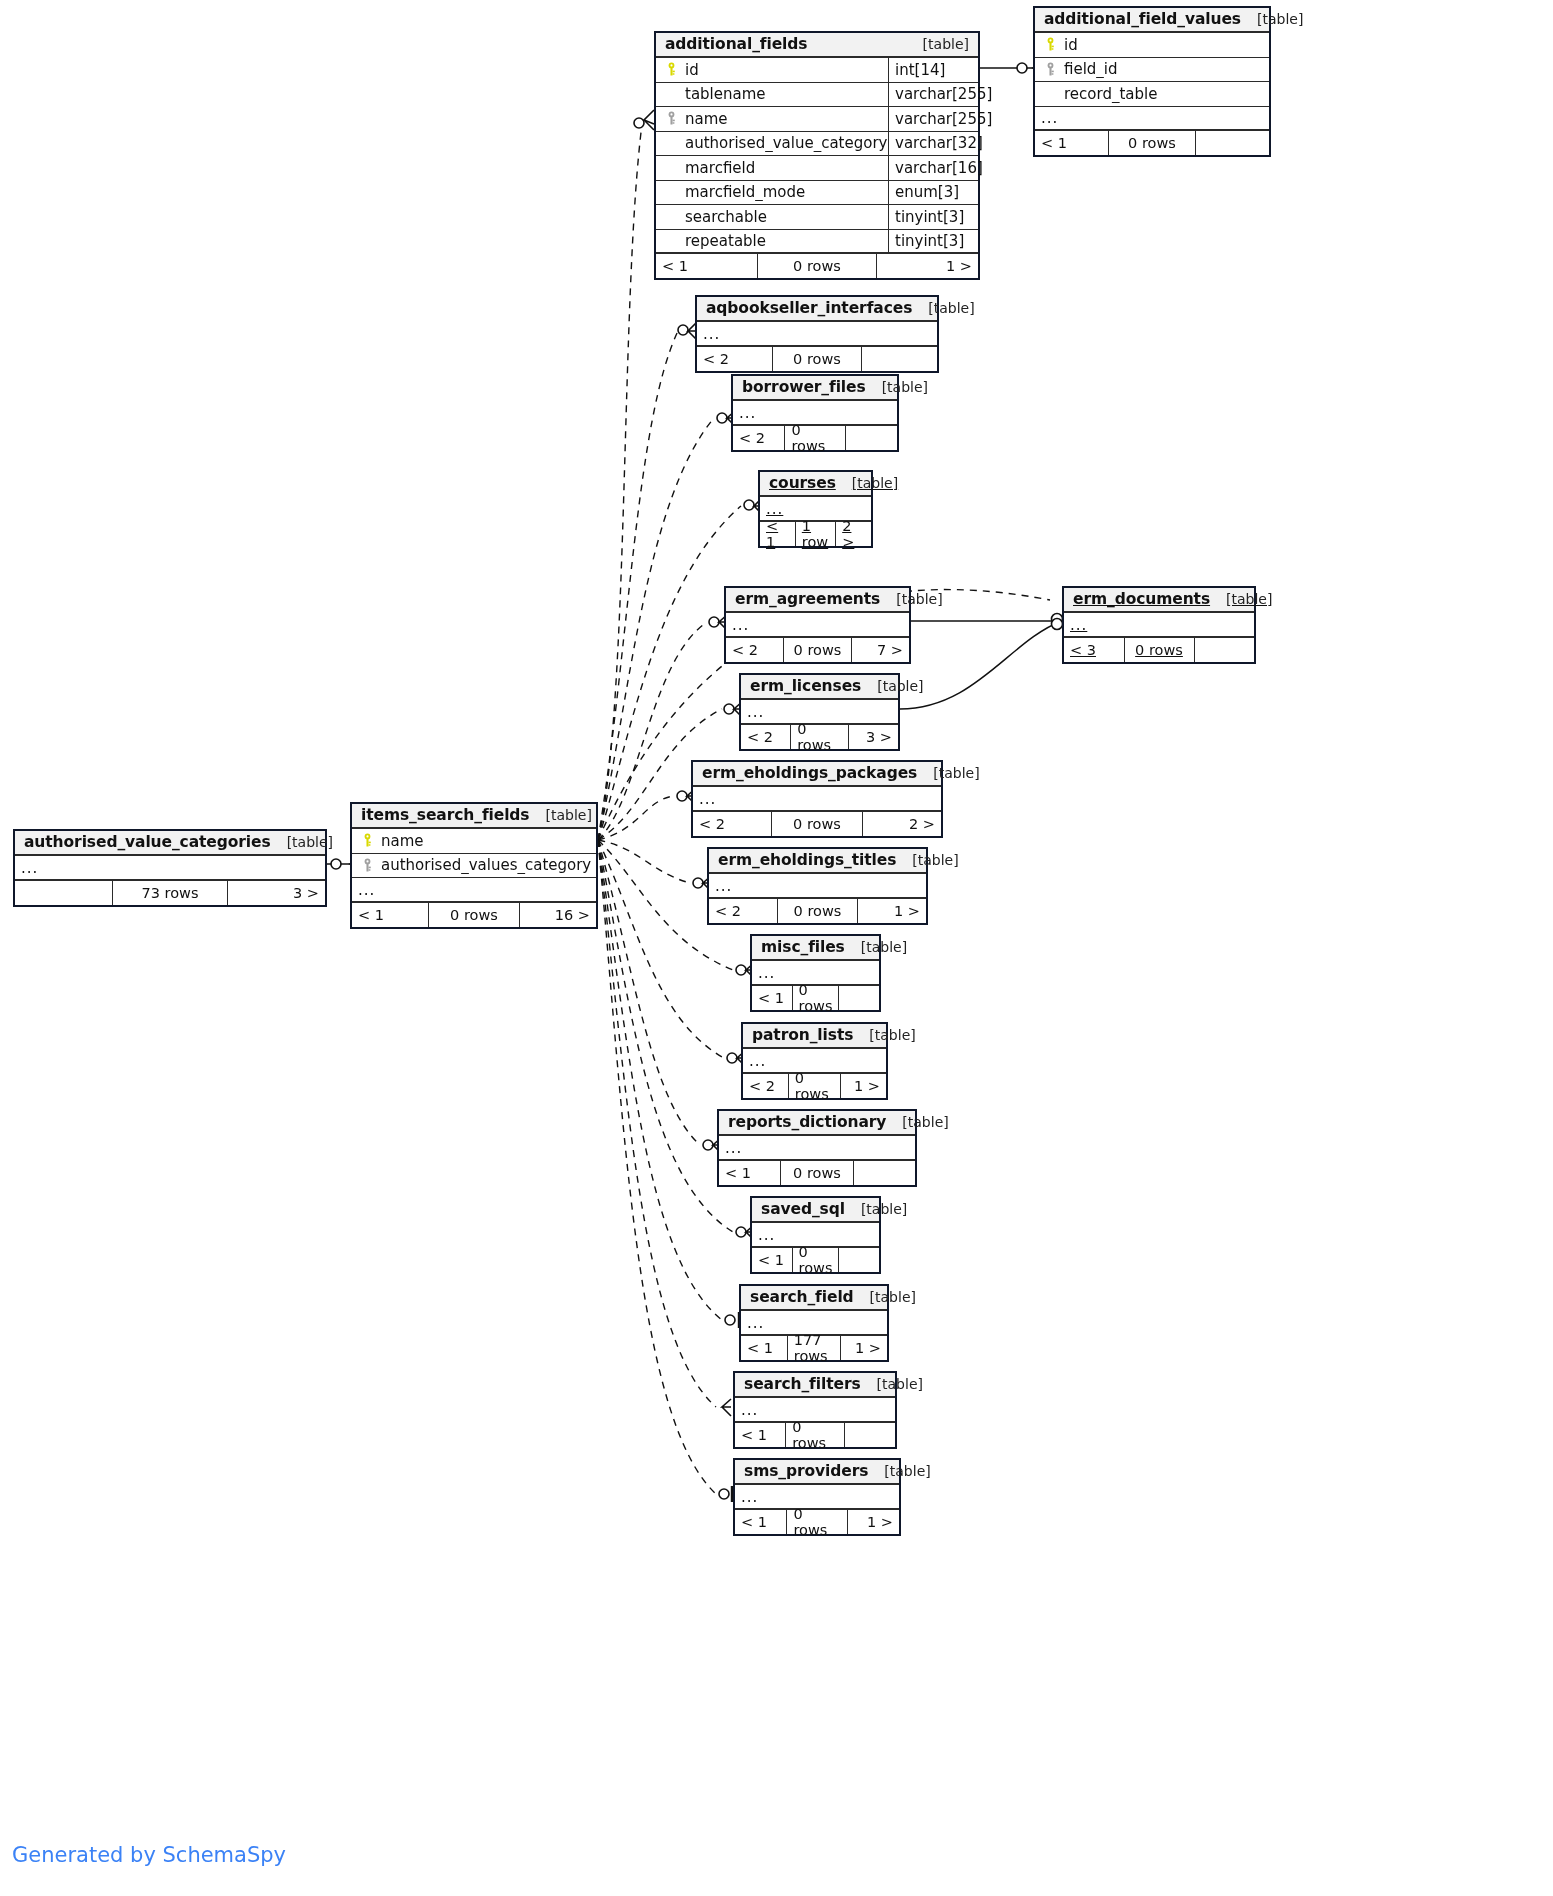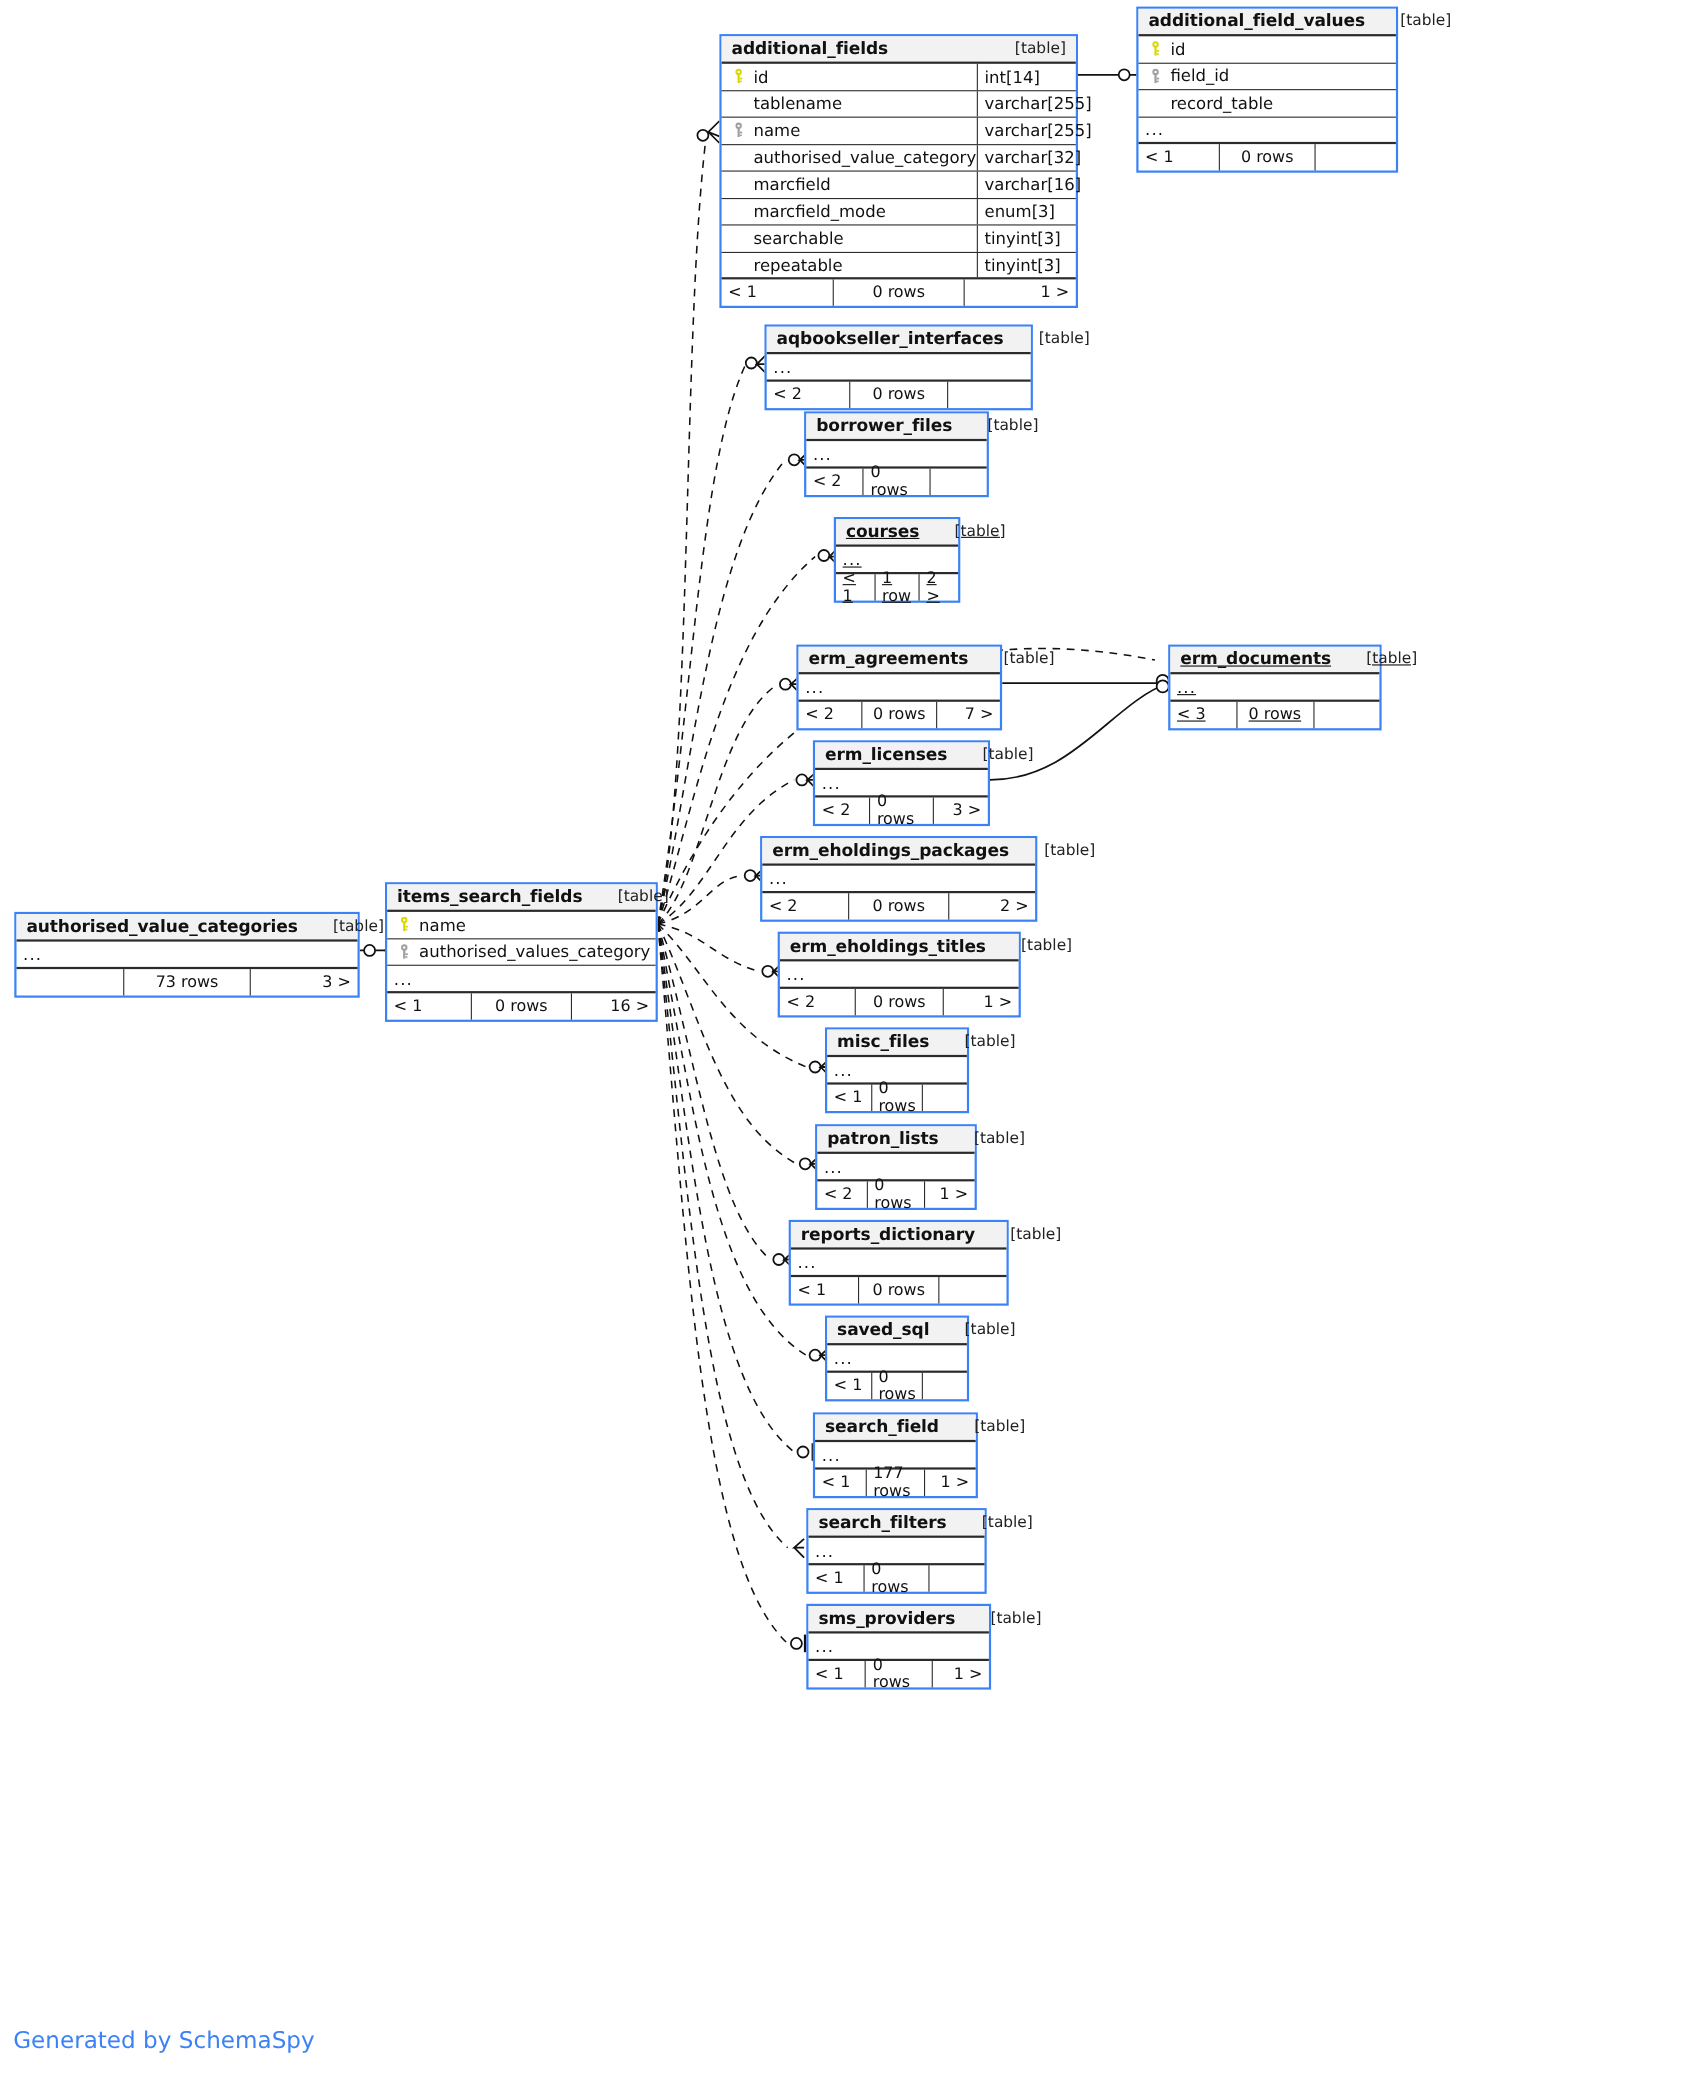--- a/index.html
+++ b/index.html
@@ -23,21 +23,21 @@
   }
   #edges {
     position: absolute;
     left: 0; top: 0;
     width: 1553px;
     height: 1896px;
     pointer-events: none;
   }
   .tbl {
     position: absolute;
-    border: 2px solid #3b82f6;
+    border: 2px solid #0f172a;
     background: #ffffff;
     box-sizing: border-box;
     font-size: 15px;
     color: #111;
   }
   .tbl .hdr {
     background: #f2f2f2;
     border-bottom: 2px solid #2b2b2b;
     display: flex;
     align-items: center;
@@ -49,21 +49,21 @@
   .tbl .hdr .tname {
     font-weight: bold;
     font-size: 15.5px;
     letter-spacing: -0.1px;
     white-space: nowrap;
   }
   .tbl .hdr .tkind {
     font-size: 14px;
     font-weight: normal;
     color: #222;
-    padding-left: 32px;
+    padding-left: 16px;
     white-space: nowrap;
   }
   .tbl .col {
     display: flex;
     align-items: center;
     height: 24.5px;
     border-bottom: 1px solid #2b2b2b;
     box-sizing: border-box;
   }
   .tbl .col:last-child { border-bottom: none; }

